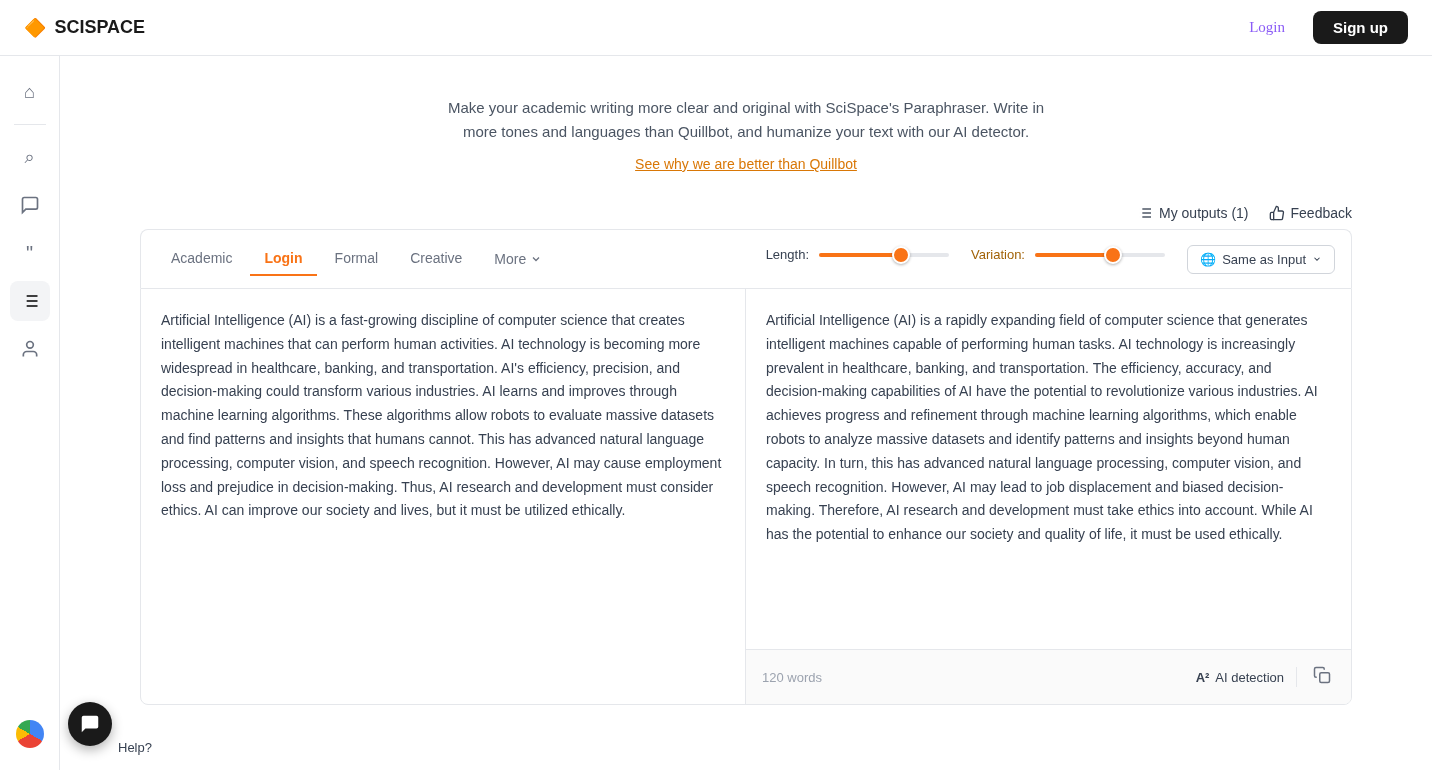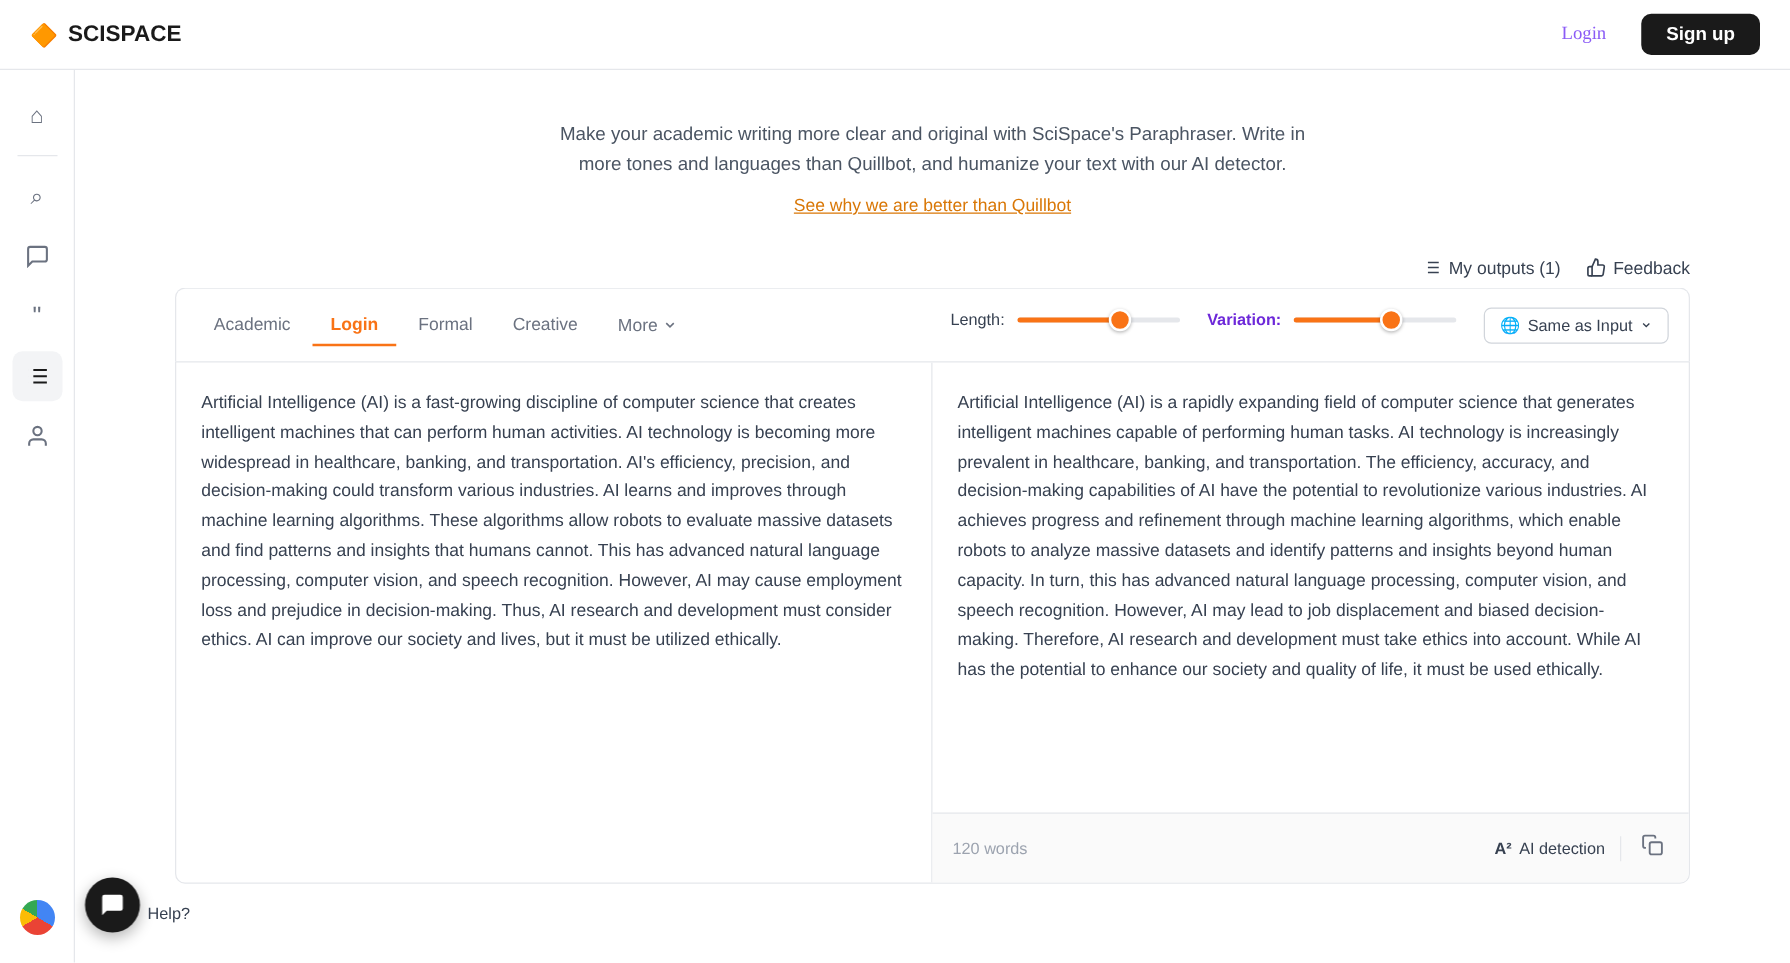--- a/index.html
+++ b/index.html
@@ -48,21 +48,21 @@
     .toolbar-left { display: flex; align-items: center; gap: 4px; }
     .toolbar-right { display: flex; align-items: flex-start; gap: 22px; }
     .tab-item {
       padding: 8px 14px; font-size: 14px; color: #6b7280; cursor: pointer;
       border-bottom: 2px solid transparent; font-weight: 500;
     }
     .tab-item.active { color: #f97316; border-bottom: 2px solid #f97316; font-weight: 600; }
     .tab-more { display: flex; align-items: center; gap: 4px; padding: 8px 14px; font-size: 14px; color: #6b7280; cursor: pointer; font-weight: 500; }
 
     .length-control { display: flex; align-items: center; gap: 10px; font-size: 13px; color: #374151; }
-    .variation-control { display: flex; align-items: center; gap: 10px; font-size: 13px; color: #6d28d9; font-weight: bold; }
+    .variation-control { display: flex; align-items: center; gap: 10px; font-size: 13px; color: #a16207; }
 
     .same-as-input-btn {
       display: flex; align-items: center; gap: 6px; padding: 6px 12px;
       border: 1px solid #d1d5db; border-radius: 6px; background: #fff;
       font-size: 13px; color: #374151; cursor: pointer;
     }
 
     
     .editor-container {
       display: grid; grid-template-columns: 1fr 1fr;
@@ -111,21 +111,21 @@
     }
 
     
     .help-bubble {
       position: fixed; bottom: 24px; left: 68px; width: 44px; height: 44px;
       background: #1a1a1a; border-radius: 50%; display: flex; align-items: center;
       justify-content: center; cursor: pointer; color: #fff; font-size: 20px;
       box-shadow: 0 4px 12px rgba(0,0,0,0.3);
     }
     .help-text {
-      position: fixed; bottom: 32px; left: 118px; font-size: 13px; color: #374151;
+      position: fixed; bottom: 15px; left: 118px; font-size: 13px; color: #374151;
       font-weight: 500;
     }
   </style>
 </head>
 <body>
 
 <nav class="topnav">
   <div class="topnav-logo">
     <span>🔶</span>
     <span>SCISPACE</span>

